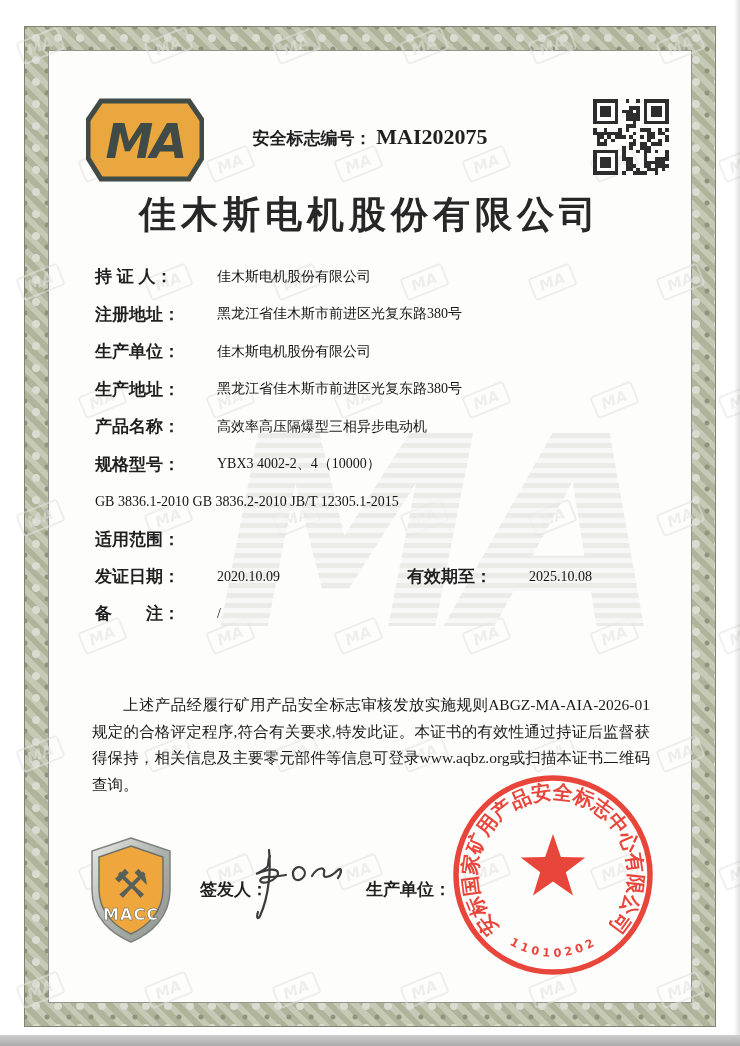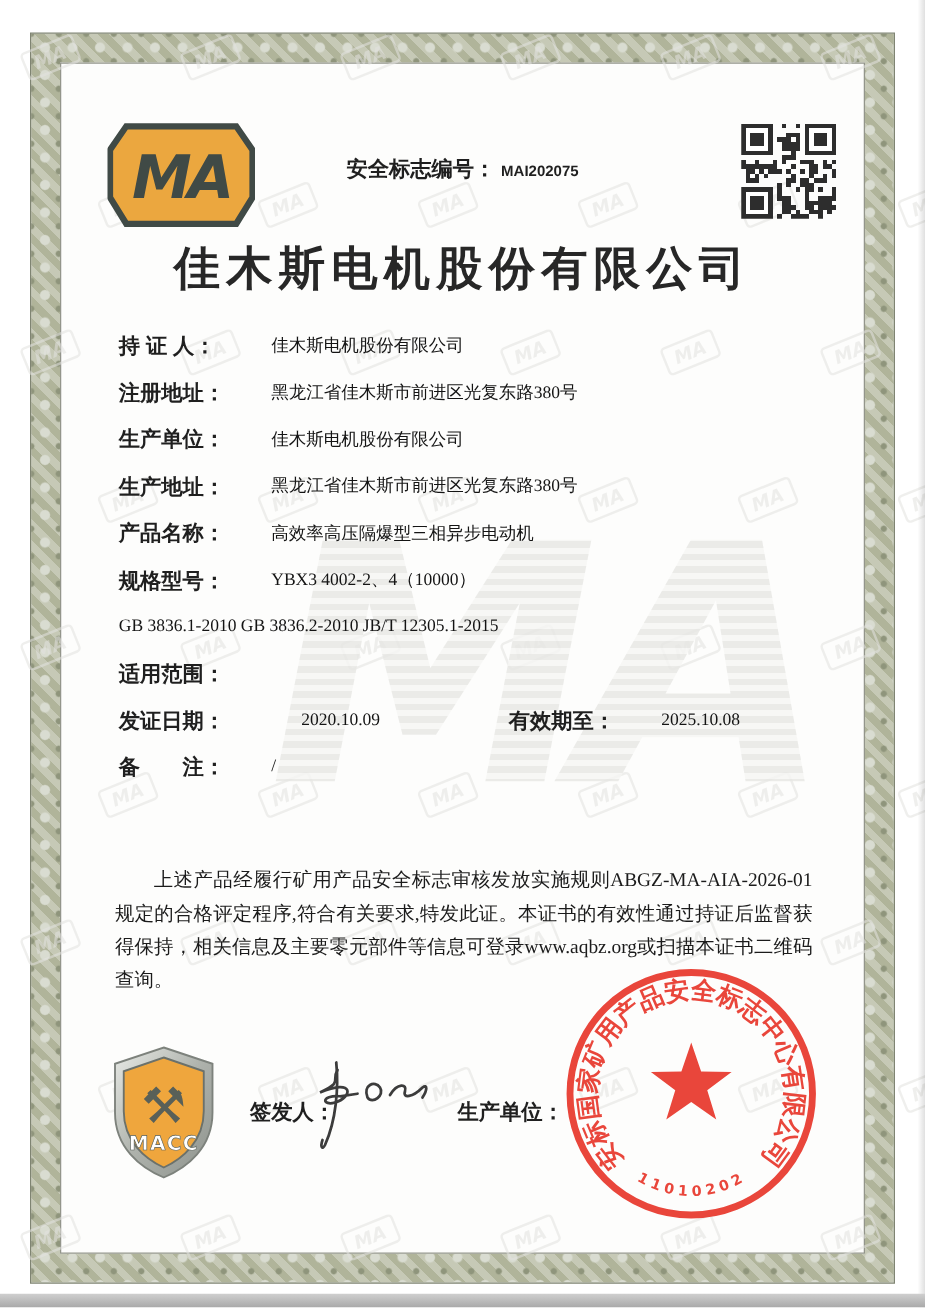--- a/index.html
+++ b/index.html
@@ -18,31 +18,31 @@
   .wm{position:absolute;transform:rotate(-22deg);border:2px solid #e3e3e0;border-radius:4px;
       color:#e3e3e0;font:italic bold 15px "DejaVu Sans", sans-serif;padding:1px 7px;opacity:.55;}
   .big-ma{position:absolute;left:215px;top:380px;z-index:2;pointer-events:none;
       font:italic 900 265px "DejaVu Sans", sans-serif;letter-spacing:-18px;
       background:repeating-linear-gradient(0deg,#e7e7e4 0 5px,#f6f6f4 5px 10px);
       -webkit-background-clip:text;background-clip:text;color:transparent;opacity:.8;}
   .content{position:absolute;inset:0;z-index:3;}
 
   .ma-logo{position:absolute;left:86px;top:98px;}
   .certno{position:absolute;left:0;top:124px;width:100%;text-align:center;font-size:17px;font-weight:bold;}
-  .certno .num{font-family:Liberation Sans, sans-serif;font-weight:bold;font-size:12px;}
+  .certno .num{font-family:Liberation Serif, serif;font-weight:bold;font-size:22px;}
   .qr{position:absolute;left:593px;top:99px;}
   .title{position:absolute;left:0;top:190px;width:100%;text-align:center;
          font:bold 37px "Liberation Serif", serif;letter-spacing:5px;color:#272727;}
 
   .fields{position:absolute;left:95px;top:258px;width:560px;}
   .row{height:37.5px;display:flex;align-items:center;}
   .lab{font-weight:bold;font-size:17px;min-width:122px;white-space:nowrap;}
   .val{font-family:"Liberation Serif", serif;font-size:14px;color:#141414;white-space:nowrap;}
   .daterow{position:absolute;left:95px;top:558px;width:560px;height:37.5px;display:flex;align-items:center;}
-  .pair1{display:flex;align-items:center;width:312px;gap:24px;}
+  .pair1{display:flex;align-items:center;width:312px;}
   .remarkrow{position:absolute;left:95px;top:595px;width:560px;height:37.5px;display:flex;align-items:center;}
 
   .statement{position:absolute;left:92px;top:692px;width:558px;
       font-family:"Liberation Serif", serif;font-size:15.5px;line-height:26.5px;
       text-align:justify;text-indent:2em;color:#1b1b1b;}
 
   .macc{position:absolute;left:86px;top:836px;}
   .signrow{position:absolute;left:200px;top:878px;font-weight:bold;font-size:17px;}
   .deptlab{position:absolute;left:366px;top:878px;font-weight:bold;font-size:17px;}
   .sig{position:absolute;left:232px;top:840px;}

